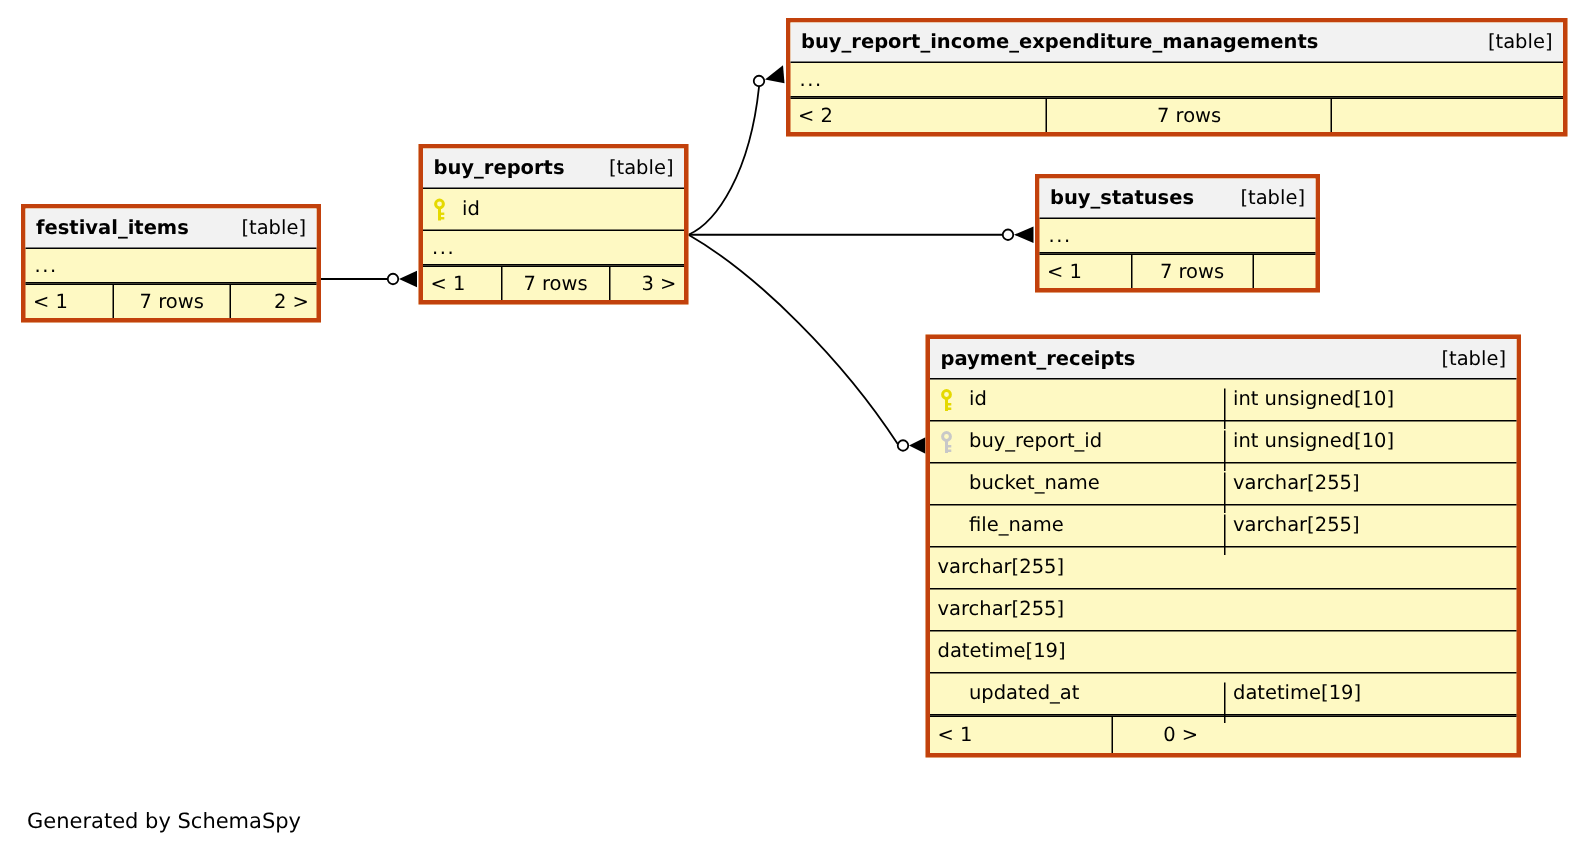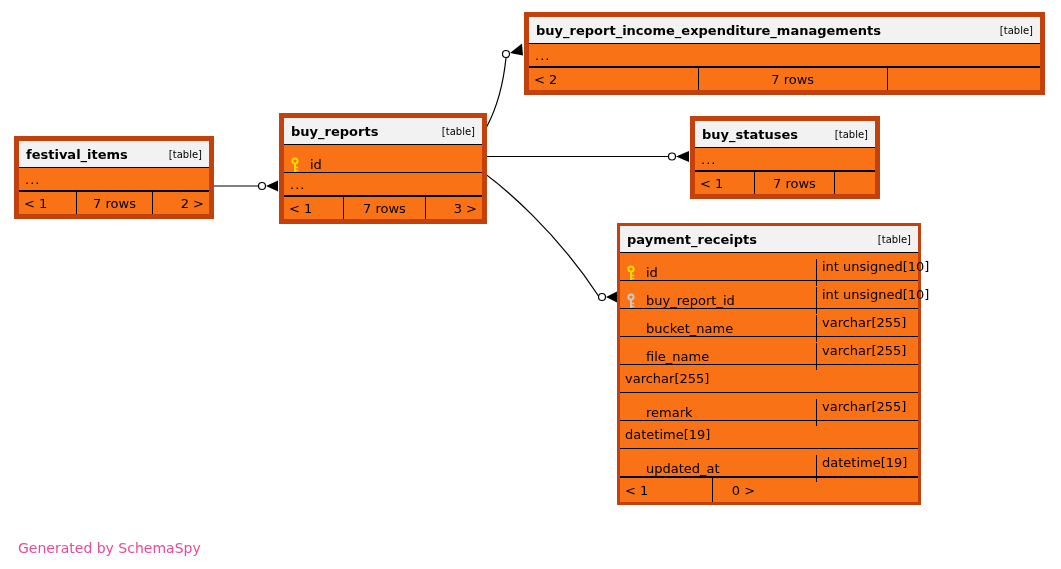--- a/index.html
+++ b/index.html
@@ -11,56 +11,56 @@
     font-size:13px;color:#000;
     overflow:hidden;
   }
   .edges{position:absolute;left:0;top:0;z-index:0;}
   .edges path{fill:none;stroke:#000;stroke-width:1.2;}
   .edges circle{fill:#fff;stroke:#000;stroke-width:1.2;}
   .edges polygon{fill:#000;stroke:none;}
 
   .dbtable{
     position:absolute;z-index:1;
-    background:#f97316;border:5px solid #c2410c;
+    background:#fef9c3;border:3px solid #c2410c;
     box-sizing:border-box;
   }
   .dbtable.highlight{border-width:3px;}
 
   .thead{
     height:27px;background:#f2f2f2;border-bottom:1px solid #000;
     display:flex;align-items:center;justify-content:space-between;
     padding:0 7px;box-sizing:border-box;
   }
   .tname{font-weight:bold;font-size:13px;white-space:nowrap;}
-  .tbadge{font-weight:normal;font-size:10px;white-space:nowrap;}
+  .tbadge{font-weight:normal;font-size:13px;white-space:nowrap;}
 
   .trow{
     display:flex;align-items:center;height:28px;
     border-bottom:1px solid #000;box-sizing:border-box;
   }
   .trow:last-of-type{border-bottom:none;}
   .row-ellipsis{height:23px;padding-left:6px;letter-spacing:1px;}
 
-  .name-cell{display:flex;align-items:center;height:100%;flex:1;padding-left:6px;box-sizing:border-box;margin-top:12px;}
+  .name-cell{display:flex;align-items:flex-start;height:100%;flex:1;padding-left:6px;box-sizing:border-box;margin-top:12px;}
   .pr .name-cell{flex:none;width:197px;border-right:1px solid #000;}
   .type-cell{padding-left:5px;white-space:nowrap;}
   .keyspace{width:20px;display:flex;align-items:center;justify-content:flex-start;flex:none;}
   .colname{white-space:nowrap;}
 
   .tfoot{
     display:flex;align-items:stretch;height:23px;border-top:1px solid #000;box-sizing:border-box;
   }
   .pr .tfoot{height:25px;}
   .tfoot span{display:flex;align-items:center;box-sizing:border-box;}
   .f1{justify-content:flex-start;padding-left:5px;}
   .f2{justify-content:center;border-left:1px solid #000;}
   .f3{justify-content:flex-end;padding-right:5px;border-left:1px solid #000;}
 
-  .credit{position:absolute;left:18px;top:540px;font-size:14px;color:#ec4899;}
+  .credit{position:absolute;left:18px;top:540px;font-size:14px;color:#000000;}
 </style>
 </head>
 <body>
 
 <div class="canvas">
 
   <svg class="edges" width="1061" height="569">
     <path d="M459,156.5 C478,148 500,115 506,58"></path>
     <circle cx="506" cy="54" r="3.5"></circle>
     <polygon points="510,53 522,43.5 523,55.5"></polygon>
@@ -84,21 +84,21 @@
       <span class="tbadge">[table]</span>
     </div>
     <div class="trow row-ellipsis">...</div>
     <div class="tfoot">
       <span class="f1" style="width:30%">&lt; 1</span>
       <span class="f2" style="width:40%">7 rows</span>
       <span class="f3" style="width:30%">2 &gt;</span>
     </div>
   </div>
 
-  <div class="dbtable" style="left:279px;top:113px;width:208px;">
+  <div class="dbtable" style="left:279px;top:96px;width:180px;">
     <div class="thead">
       <span class="tname">buy_reports</span>
       <span class="tbadge">[table]</span>
     </div>
     <div class="trow">
       <div class="name-cell">
         <span class="keyspace">
           <svg width="10" height="16" viewBox="0 0 10 16">
             <circle cx="5" cy="4" r="2.6" fill="none" stroke="#e5d900" stroke-width="2"></circle>
             <line x1="5" y1="6.8" x2="5" y2="15" stroke="#e5d900" stroke-width="2"></line>
@@ -136,21 +136,21 @@
       <span class="tbadge">[table]</span>
     </div>
     <div class="trow row-ellipsis">...</div>
     <div class="tfoot">
       <span class="f1" style="width:33%">&lt; 1</span>
       <span class="f2" style="width:44%">7 rows</span>
       <span class="f3" style="width:23%"></span>
     </div>
   </div>
 
-  <div class="dbtable highlight pr" style="left:617px;top:223px;width:304px;">
+  <div class="dbtable highlight pr" style="left:617px;top:223px;width:397px;">
     <div class="thead">
       <span class="tname">payment_receipts</span>
       <span class="tbadge">[table]</span>
     </div>
 
     <div class="trow">
       <div class="name-cell">
         <span class="keyspace">
           <svg width="10" height="16" viewBox="0 0 10 16">
             <circle cx="5" cy="4" r="2.6" fill="none" stroke="#e5d900" stroke-width="2"></circle>
@@ -193,24 +193,20 @@
         <span class="colname">file_name</span>
         </div>
       <span class="type-cell">varchar[255]</span>
     </div>
 
     <div class="trow">
       <span class="type-cell">varchar[255]</span>
     </div>
 
     <div class="trow">
-      <div class="name-cell">
-          <span class="keyspace"></span>
-        <span class="colname">remark</span>
-        </div>
       <span class="type-cell">varchar[255]</span>
     </div>
 
     <div class="trow">
       <span class="type-cell">datetime[19]</span>
     </div>
 
     <div class="trow">
       <div class="name-cell">
           <span class="keyspace"></span>

